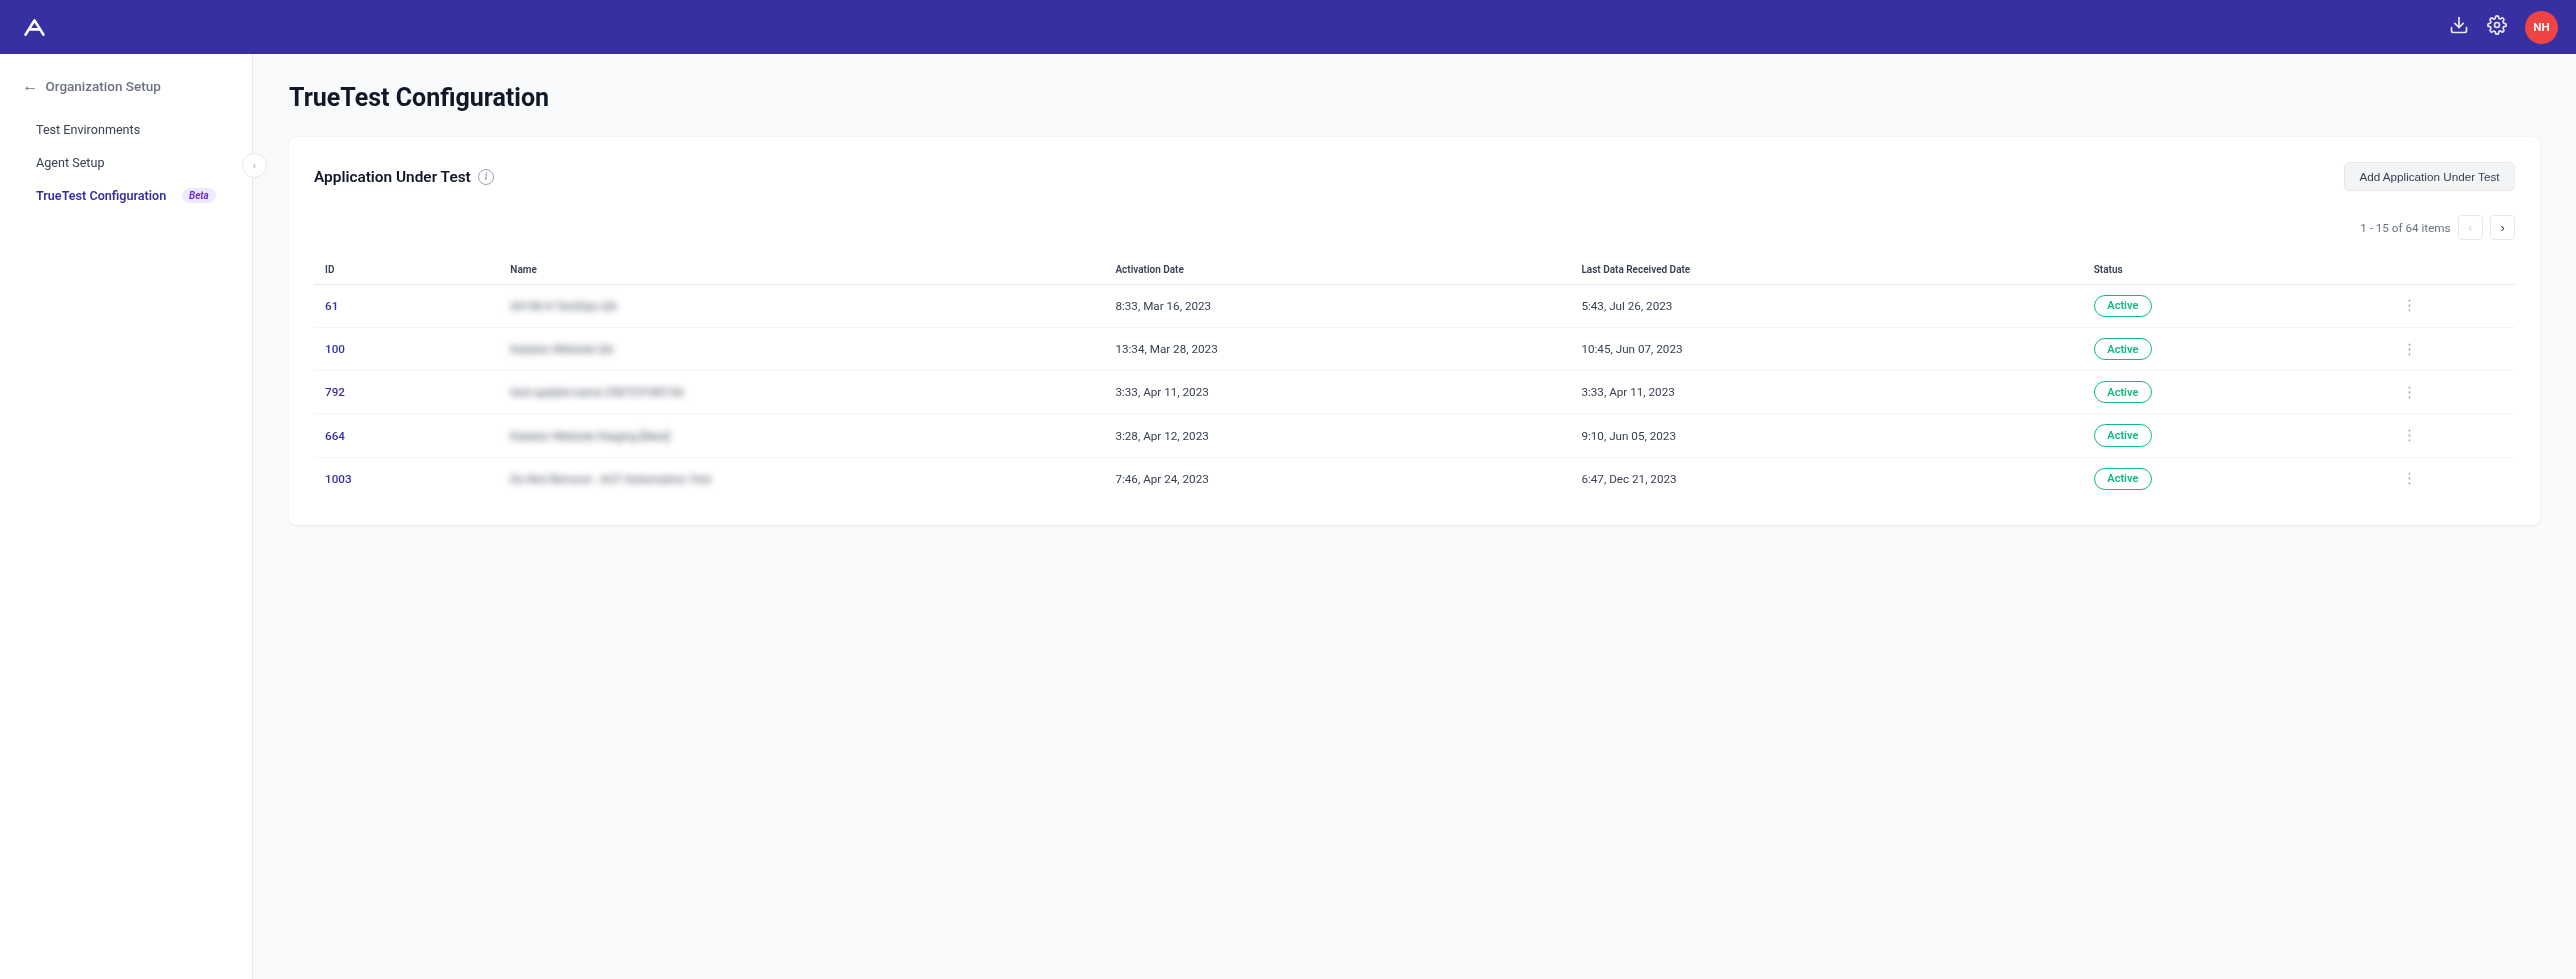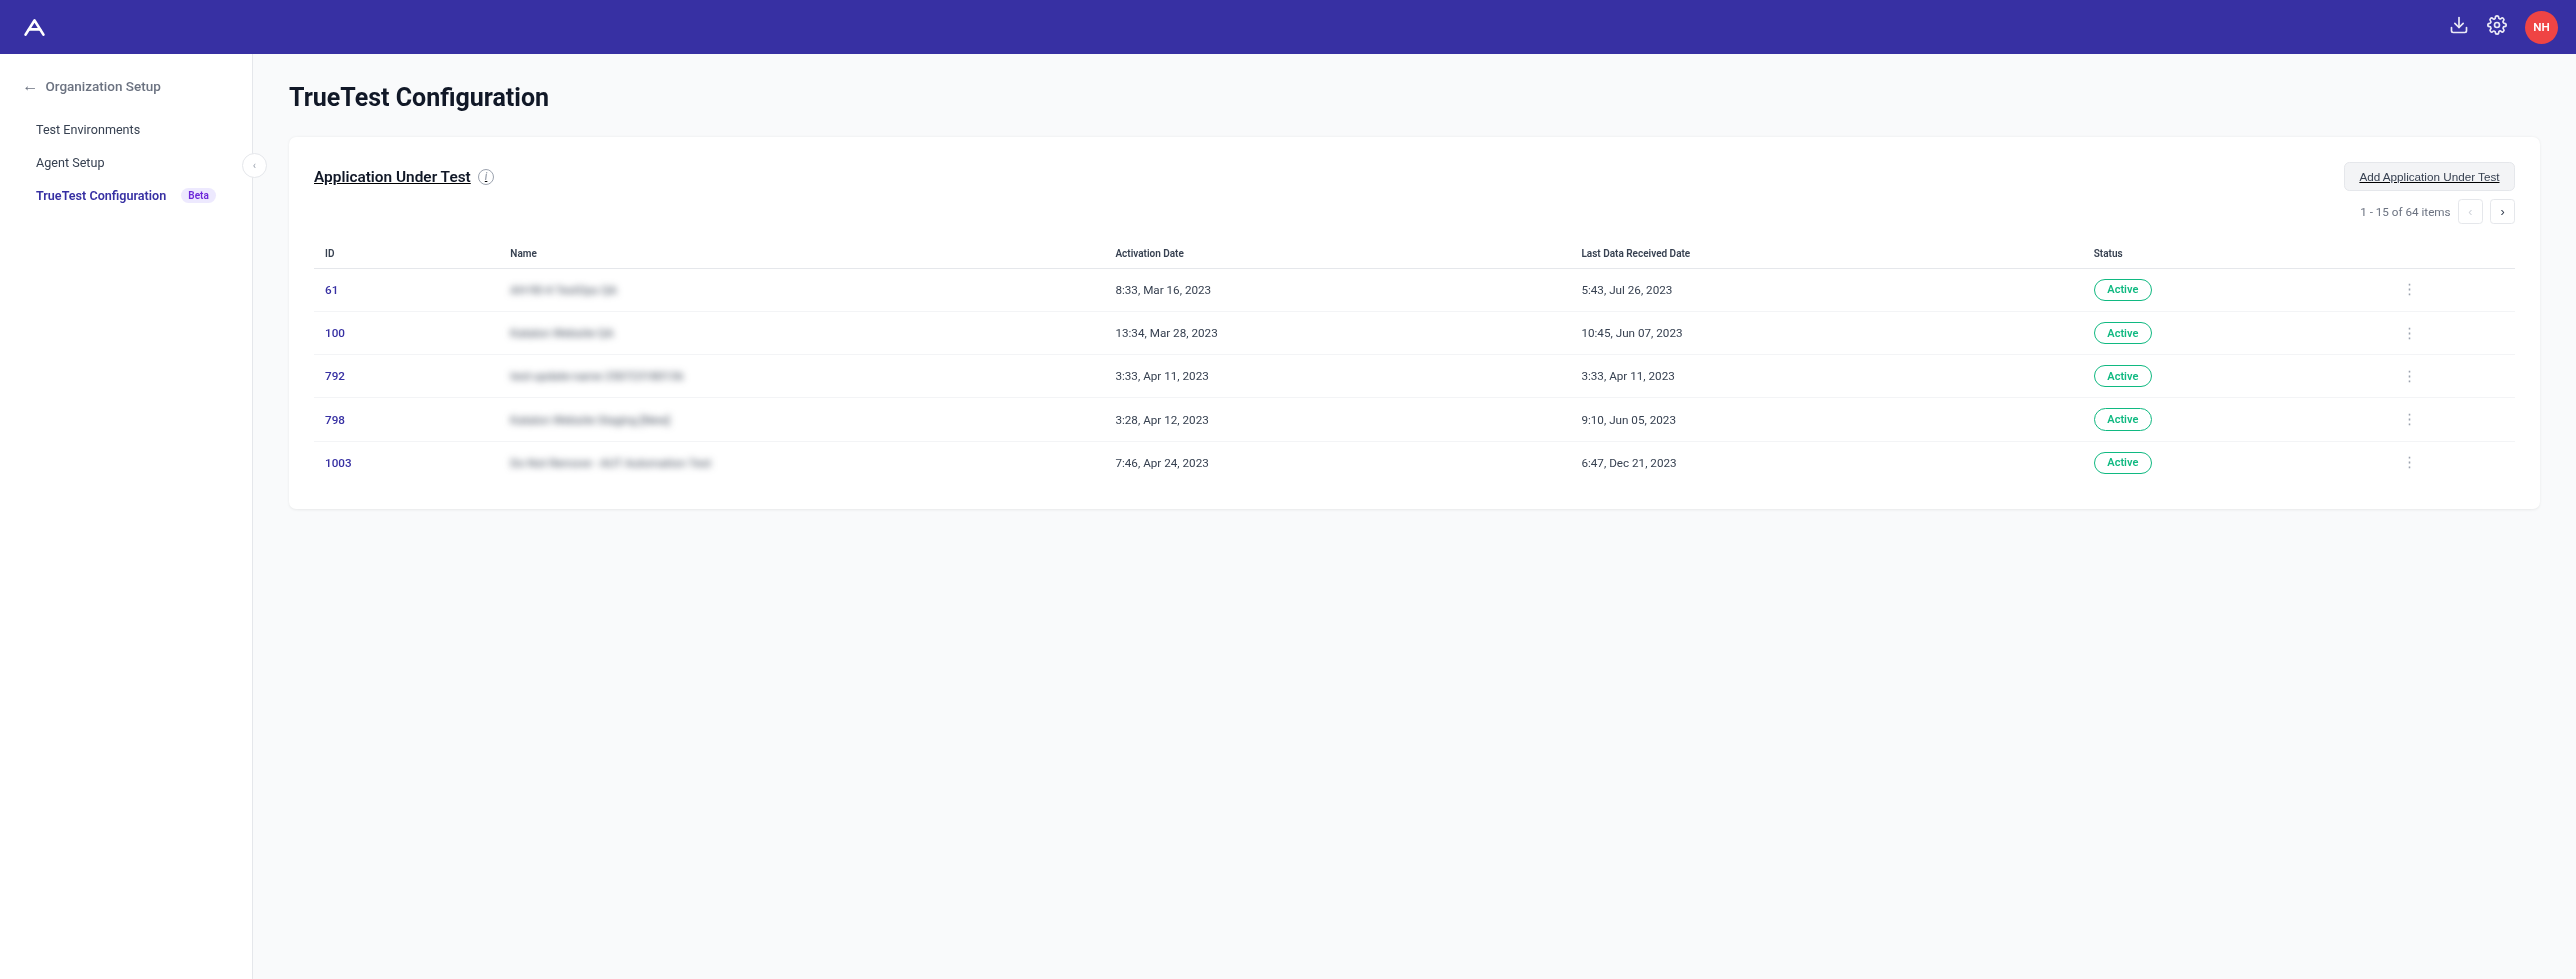--- a/index.html
+++ b/index.html
@@ -91,20 +91,21 @@
       color: #3730a3;
       font-weight: 600;
     }
     .beta-badge {
       background: #ede9fe;
       color: #6d28d9;
       font-size: 10px;
       font-weight: 600;
       padding: 1.8px 7.2px;
       border-radius: 11px;
+      font-style: italic;
     }
 
     
     .sidebar-toggle {
       position: absolute;
       left: 242px;
       top: 99px;
       width: 25px;
       height: 25px;
       background: white;
@@ -137,22 +138,21 @@
     .card {
       background: white;
       border-radius: 7.2px;
       padding: 25px;
       box-shadow: 0 0.9px 2.7px rgba(0,0,0,0.07);
     }
     .card-header {
       display: flex;
       align-items: center;
       justify-content: space-between;
-      margin-bottom: 8px;
-      text-decoration: underline;
+      margin-bottom: 24px;
     }
     .card-title {
       font-size: 15.4px;
       font-weight: 600;
       color: #111827;
       display: flex;
       align-items: center;
       gap: 7.2px;
     }
     .info-icon {
@@ -362,21 +362,21 @@
               <td class="col-id"><a href="#" class="id-link">792</a></td>
               <td class="col-name"><span class="name-blur">test-update-name 250723180136</span></td>
               <td class="col-activation">3:33, Apr 11, 2023</td>
               <td class="col-last">3:33, Apr 11, 2023</td>
               <td class="col-status"><span class="status-badge">Active</span></td>
               <td class="col-actions">
                 <div class="more-btn">⋮</div>
               </td>
             </tr>
             <tr>
-              <td class="col-id"><a href="#" class="id-link">798</a></td>
+              <td class="col-id"><a href="#" class="id-link">664</a></td>
               <td class="col-name"><span class="name-blur">Katalon Website Staging [New]</span></td>
               <td class="col-activation">3:28, Apr 12, 2023</td>
               <td class="col-last">9:10, Jun 05, 2023</td>
               <td class="col-status"><span class="status-badge">Active</span></td>
               <td class="col-actions">
                 <div class="more-btn">⋮</div>
               </td>
             </tr>
             <tr>
               <td class="col-id"><a href="#" class="id-link">1003</a></td>

